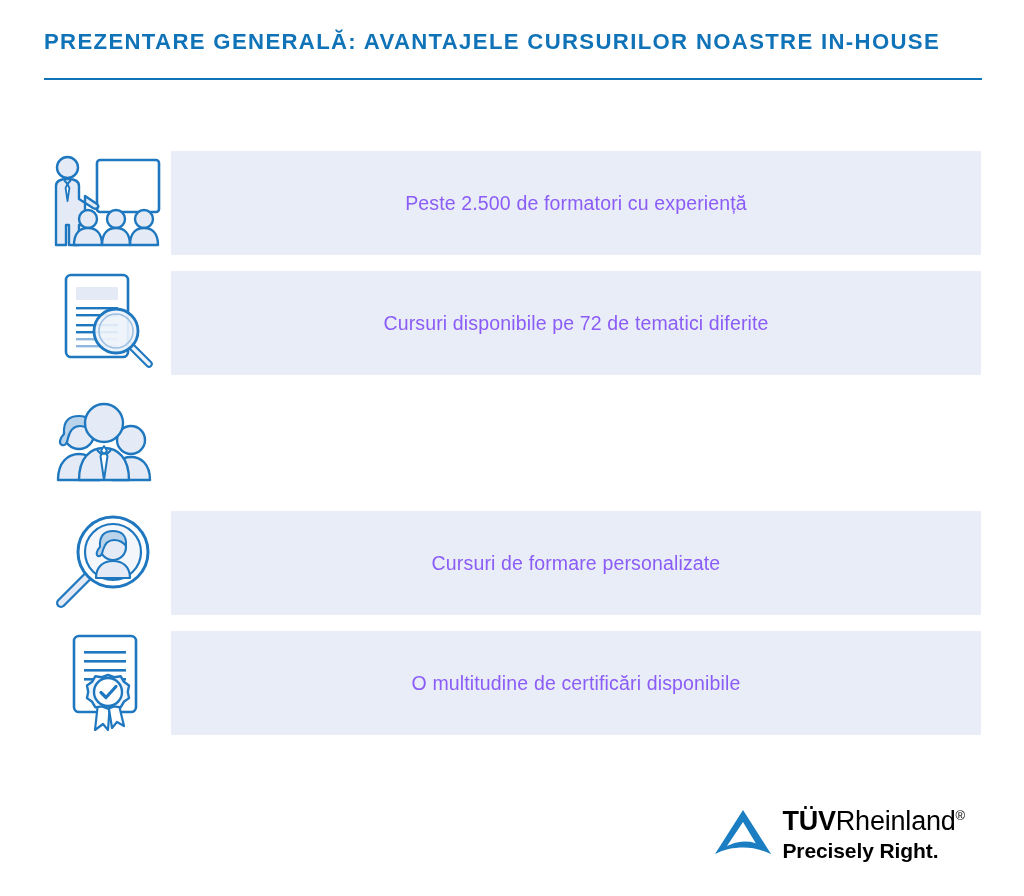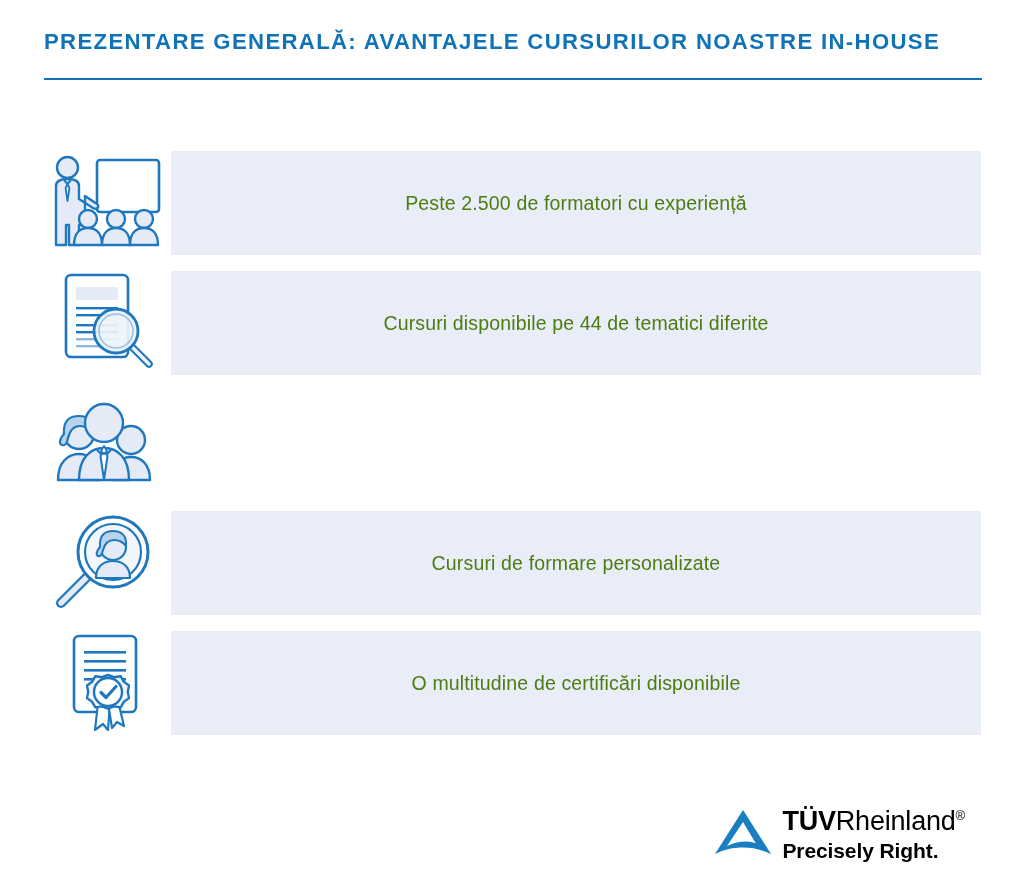--- a/index.html
+++ b/index.html
@@ -83,21 +83,21 @@
     height: 104px;
     background: #e8edf7;
     display: flex;
     align-items: center;
     justify-content: center;
   }
   .row-label {
     font-family: "Liberation Sans", sans-serif;
     font-size: 19.5px;
     font-weight: normal;
-    color: #4d7c0f;
+    color: #8b5cf6;
     letter-spacing: 0.15px;
     text-align: left;
     line-height: 26px;
   }
 
   
   .logo {
     position: absolute;
     right: 43px;
     bottom: 32px;
@@ -199,21 +199,21 @@
           <rect x="24" y="74" width="42" height="2.4" fill="#8fb6dd"></rect>
 
           <path d="M78 74 L97 93" stroke="#1f78bf" stroke-width="7.5" stroke-linecap="round" fill="none"></path>
           <path d="M78 74 L97 93" stroke="#f2f6fc" stroke-width="3.4" stroke-linecap="round" fill="none"></path>
 
           <circle cx="64" cy="60" r="22" fill="#eef3fb" fill-opacity="0.92" stroke="#1f78bf" stroke-width="2.8"></circle>
           <circle cx="64" cy="60" r="17" fill="none" stroke="#9dc0e2" stroke-width="1.6"></circle>
         </svg>
       </div>
       <div class="row-band">
-        <span class="row-label">Cursuri disponibile pe 44 de tematici diferite</span>
+        <span class="row-label">Cursuri disponibile pe 72 de tematici diferite</span>
       </div>
     </div>
 
     <div class="row">
       <div class="row-icon">
         <svg width="120" height="94" viewBox="0 0 120 94">
 
           <path d="M12 84 C12 66 22 58 33 58 C44 58 54 66 54 84 Z" fill="#e4ebf6" stroke="#1f78bf" stroke-width="2.4" stroke-linejoin="round"></path>
           <circle cx="33" cy="38" r="15" fill="#e4ebf6" stroke="#1f78bf" stroke-width="2.4"></circle>
           <path d="M18 38 C17 24 24 20 33 20 C42 20 49 25 48 37 C44 33 40 30 34 30 C28 30 24 34 22 42 C21 48 19 50 16 49 C13 48 13 43 18 38 Z" fill="#b9d3ea" stroke="#1f78bf" stroke-width="2.2" stroke-linejoin="round"></path>

